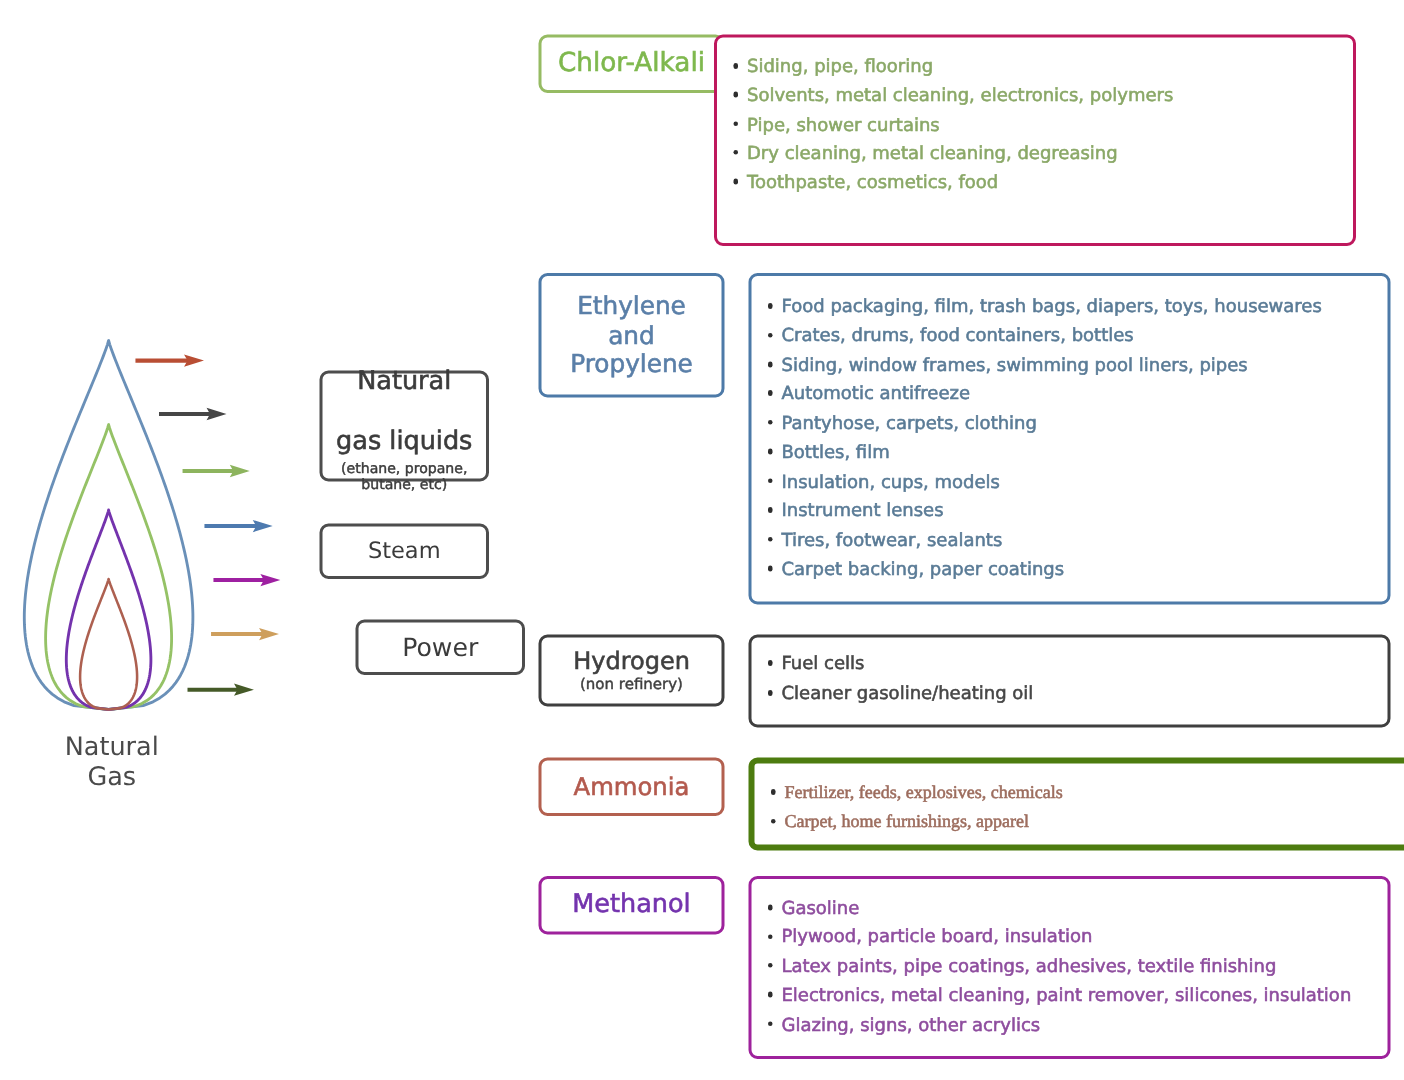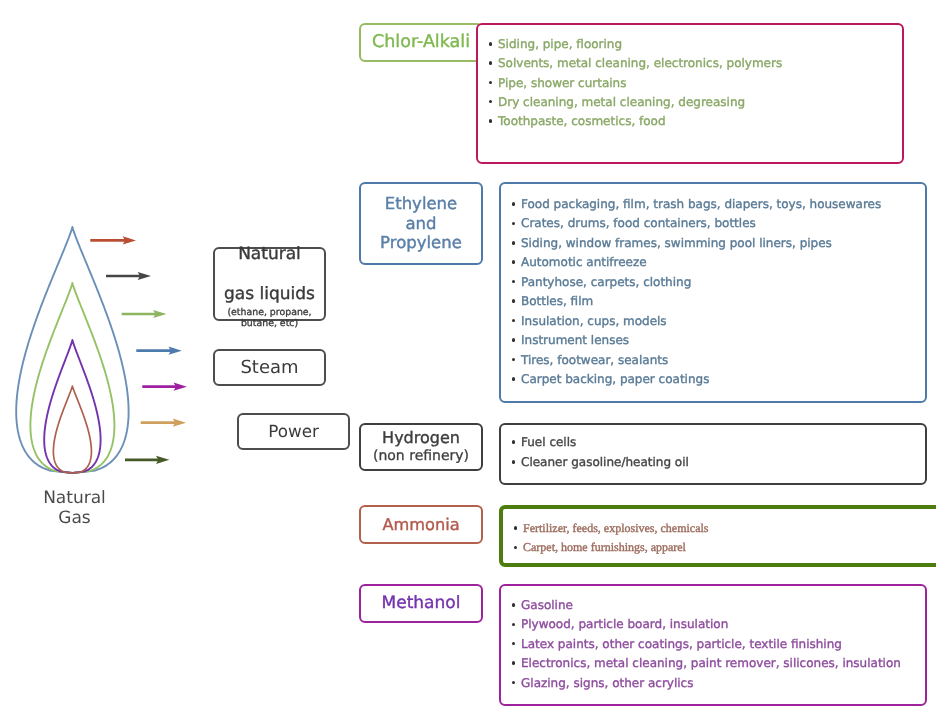--- a/index.html
+++ b/index.html
@@ -71,21 +71,21 @@
     </svg>
 
   <div class="box tagbox" style="left:213px;top:247px;width:113px;height:74px;border:2px solid #4d4d4d;color:#3b3b3b;padding-top:5px;">
     <div class="t1" style="font-size:17px;">Natural</div>
     <div class="t1" style="font-size:17px;margin-top:20px;">gas liquids</div>
     <div class="t2" style="font-size:9.4px;margin-top:4px;line-height:10.5px;-webkit-text-stroke:0.3px currentColor;">(ethane, propane,</div>
     <div class="t2" style="font-size:9.4px;line-height:10.5px;-webkit-text-stroke:0.3px currentColor;">butane, etc)</div>
   </div>
 
   <div class="box tagbox" style="left:213px;top:349px;width:113px;height:37px;border:2px solid #4d4d4d;color:#3b3b3b;">
-    <div class="t1" style="font-size:18px;-webkit-text-stroke:0;">Steam</div>
+    <div class="t1" style="font-size:15px;-webkit-text-stroke:0;">Steam</div>
   </div>
 
   <div class="box tagbox" style="left:213px;top:413px;width:113px;height:37px;border:2px solid #4d4d4d;color:#3b3b3b;margin-left:24px;">
     <div class="t1" style="font-size:16.8px;-webkit-text-stroke:0;">Power</div>
   </div>
 
   <div class="box tagbox" style="left:359px;top:23px;width:124px;height:39px;border:2px solid #96bb63;color:#7fb84e;">
     <div class="t1" style="font-size:17.5px;">Chlor-Alkali</div>
   </div>
   <div class="box listbox" style="left:476px;top:23px;width:428px;height:141px;border:2px solid #be185d;">
@@ -113,21 +113,21 @@
         <li><span class="bullet">•</span><span class="txt">Bottles, film</span></li>
         <li><span class="bullet">•</span><span class="txt">Insulation, cups, models</span></li>
         <li><span class="bullet">•</span><span class="txt">Instrument lenses</span></li>
         <li><span class="bullet">•</span><span class="txt">Tires, footwear, sealants</span></li>
         <li><span class="bullet">•</span><span class="txt">Carpet backing, paper coatings</span></li>
       </ul>
   </div>
 
   <div class="box tagbox" style="left:359px;top:423px;width:124px;height:48px;border:2px solid #3f3f3f;color:#3f3f3f;">
     <div class="t1" style="font-size:16px;">Hydrogen</div>
-    <div class="t2" style="font-size:14px;-webkit-text-stroke:0.3px currentColor;">(non refinery)</div>
+    <div class="t2" style="font-size:10px;-webkit-text-stroke:0.3px currentColor;">(non refinery)</div>
   </div>
   <div class="box listbox" style="left:499px;top:423px;width:428px;height:62px;border:2px solid #3f3f3f;">
     <ul class="items" style="color:#474747;font-size:12px;padding:8px 0 0 9px;line-height:19.8px;">
         <li><span class="bullet">•</span><span class="txt">Fuel cells</span></li>
         <li><span class="bullet">•</span><span class="txt">Cleaner gasoline/heating oil</span></li>
       </ul>
   </div>
 
   <div class="box tagbox" style="left:359px;top:505px;width:124px;height:39px;border:2px solid #b3604f;color:#b35a4e;">
     <div class="t1" style="font-size:16.2px;">Ammonia</div>
@@ -139,19 +139,19 @@
       </ul>
   </div>
 
   <div class="box tagbox" style="left:359px;top:584px;width:124px;height:39px;border:2px solid #9e229c;color:#7434ae;">
     <div class="t1" style="font-size:17px;">Methanol</div>
   </div>
   <div class="box listbox" style="left:499px;top:584px;width:428px;height:122px;border:2px solid #9e229c;">
     <ul class="items" style="color:#8e4d9e;font-size:12px;padding:10px 0 0 9px;line-height:19.4px;">
         <li><span class="bullet">•</span><span class="txt">Gasoline</span></li>
         <li><span class="bullet">•</span><span class="txt">Plywood, particle board, insulation</span></li>
-        <li><span class="bullet">•</span><span class="txt">Latex paints, other coatings, particle, textile finishing</span></li>
+        <li><span class="bullet">•</span><span class="txt">Latex paints, pipe coatings, adhesives, textile finishing</span></li>
         <li><span class="bullet">•</span><span class="txt">Electronics, metal cleaning, paint remover, silicones, insulation</span></li>
         <li><span class="bullet">•</span><span class="txt">Glazing, signs, other acrylics</span></li>
       </ul>
   </div>
 
 </div>
 
 </body></html>

